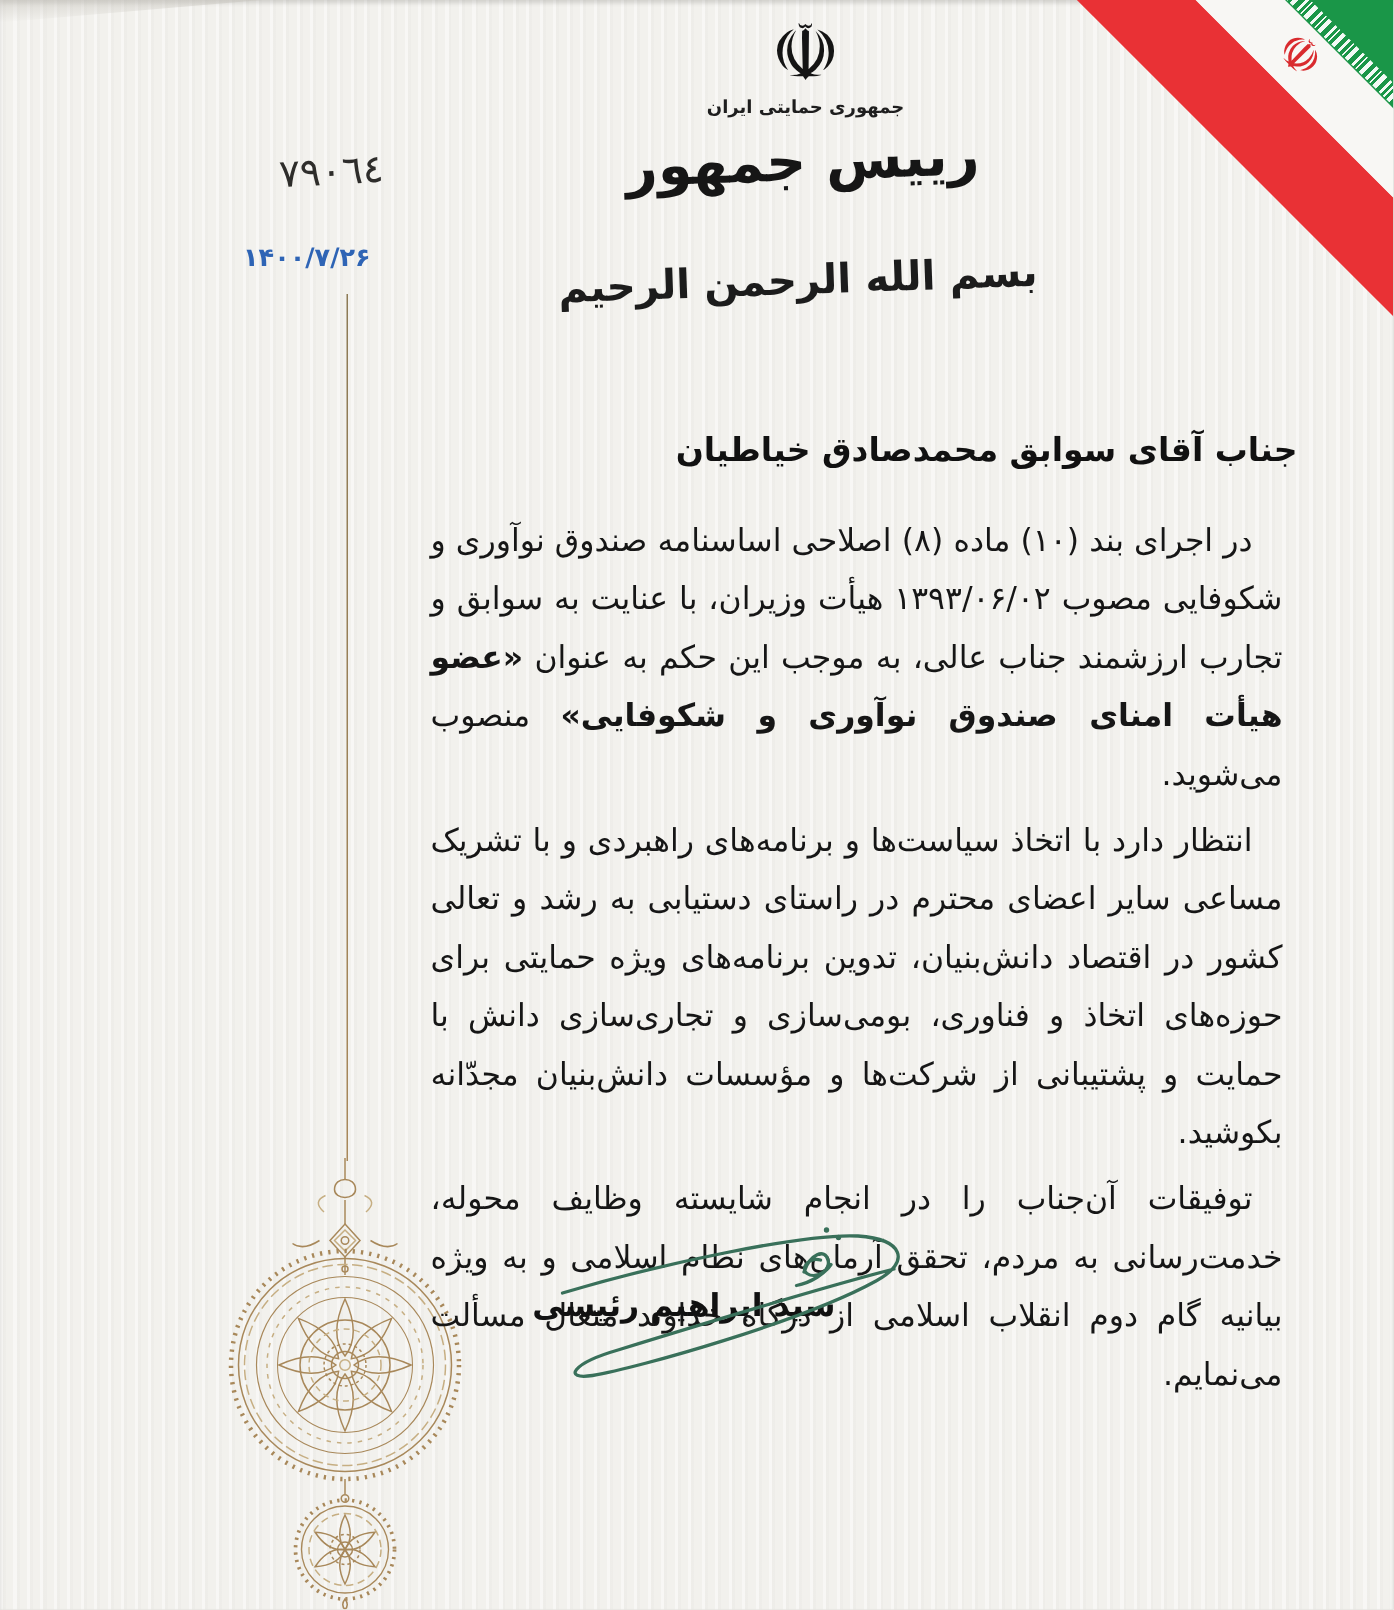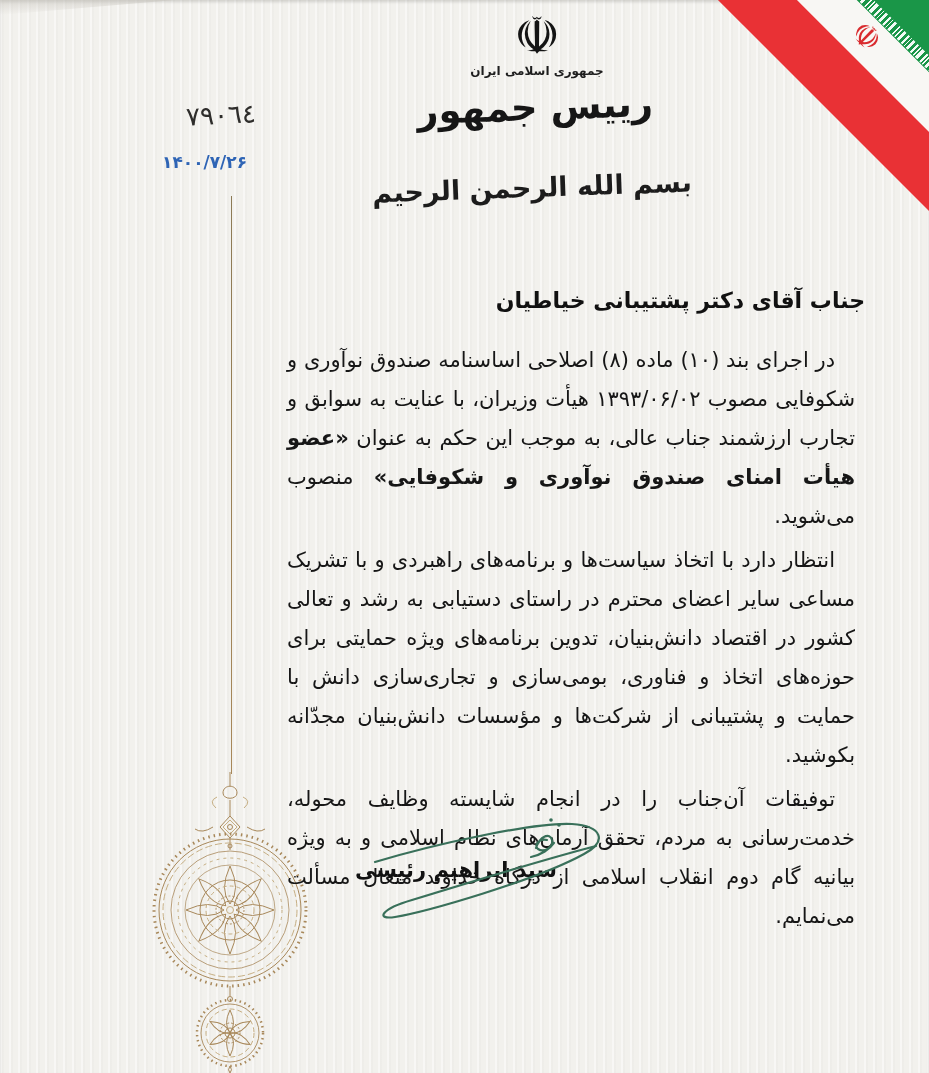--- a/index.html
+++ b/index.html
@@ -37,21 +37,21 @@
   .country{position:absolute;top:64px;left:537px;transform:translateX(-50%);
     font-size:12px;font-weight:bold;white-space:nowrap;color:#1e1e1e;direction:rtl;}
   .office{position:absolute;top:86px;left:535px;transform:translateX(-50%) rotate(-2deg);
     font-size:37px;font-weight:bold;white-space:nowrap;color:#161616;direction:rtl;}
   .bismillah{position:absolute;top:172px;left:532px;transform:translateX(-50%) rotate(-2deg);
     font-size:27px;font-weight:600;white-space:nowrap;color:#1c1c1c;direction:rtl;}
 
   
   .ref-number{position:absolute;left:186px;top:100px;font-size:26px;letter-spacing:4px;
     color:#2e2d2b;transform:rotate(-3deg);direction:rtl;}
-  .ref-date{position:absolute;left:162px;top:152px;font-size:17px;font-weight:bold;
+  .ref-date{position:absolute;left:162px;top:162px;font-size:17px;font-weight:bold;
     color:#2e64b5;direction:rtl;letter-spacing:1px;}
 
   
   .gold-line{position:absolute;left:231px;top:196px;width:1px;height:578px;
     background:linear-gradient(to bottom,#8c7a55,#a8885a);}
   .ornament{position:absolute;left:150px;top:770px;width:160px;height:303px;}
 
   
   .recipient{position:absolute;right:64px;top:288px;font-size:22px;font-weight:800;
     direction:rtl;color:#111;}
@@ -78,21 +78,21 @@
         <div class="kufic"></div>
       </div>
       <div class="stripe-white">
         <span class="flag-emblem">☫</span>
       </div>
       <div class="stripe-red"></div>
     </div>
   </div>
 
   <div class="emblem">☫</div>
-  <div class="country">جمهوری اسلامی ایران</div>
+  <div class="country">جمهوری حمایتی ایران</div>
   <div class="office">رییس جمهور</div>
   <div class="bismillah">بسم الله الرحمن الرحیم</div>
 
   <div class="ref-number">٧٩٠٦٤</div>
   <div class="ref-date">۱۴۰۰/۷/۲۶</div>
 
   <div class="gold-line"></div>
   <svg class="ornament" viewBox="0 0 160 303" xmlns="http://www.w3.org/2000/svg" fill="none">
     <g stroke="#a8885a" stroke-width="1">
 
@@ -143,21 +143,21 @@
         <use href="#spetal" transform="rotate(180 80 263)"></use>
         <use href="#spetal" transform="rotate(240 80 263)"></use>
         <use href="#spetal" transform="rotate(300 80 263)"></use>
       </g>
       <circle cx="80" cy="263" r="10" stroke-dasharray="2 2"></circle>
       <circle cx="80" cy="263" r="5"></circle>
       <path d="M80,296 q3,4 0,7 q-3,-3 0,-7 z"></path>
     </g>
   </svg>
 
-  <div class="recipient">جناب آقای دکتر پشتیبانی خیاطیان</div>
+  <div class="recipient">جناب آقای سوابق محمدصادق خیاطیان</div>
 
   <div class="body-text">
     <p><span>در اجرای بند (۱۰) ماده (۸) اصلاحی اساسنامه صندوق نوآوری و شکوفایی مصوب ۱۳۹۳/۰۶/۰۲ هیأت وزیران، با عنایت به سوابق و تجارب ارزشمند جناب عالی، به موجب این حکم به عنوان </span><span class="bold">«عضو هیأت امنای صندوق نوآوری و شکوفایی»</span><span> منصوب می‌شوید.</span></p>
     <p>انتظار دارد با اتخاذ سیاست‌ها و برنامه‌های راهبردی و با تشریک مساعی سایر اعضای محترم در راستای دستیابی به رشد و تعالی کشور در اقتصاد دانش‌بنیان، تدوین برنامه‌های ویژه حمایتی برای حوزه‌های اتخاذ و فناوری، بومی‌سازی و تجاری‌سازی دانش با حمایت و پشتیبانی از شرکت‌ها و مؤسسات دانش‌بنیان مجدّانه بکوشید.</p>
     <p>توفیقات آن‌جناب را در انجام شایسته وظایف محوله، خدمت‌رسانی به مردم، تحقق آرمان‌های نظام اسلامی و به ویژه بیانیه گام دوم انقلاب اسلامی از درگاه خداوند متعال مسألت می‌نمایم.</p>
   </div>
 
   <div class="sig-name">سید ابراهیم رئیسی</div>
   <svg class="sig-svg" width="290" height="135" viewBox="0 0 290 135" xmlns="http://www.w3.org/2000/svg">
     <g stroke="#39705a" stroke-width="2.2" fill="none" stroke-linecap="round">

